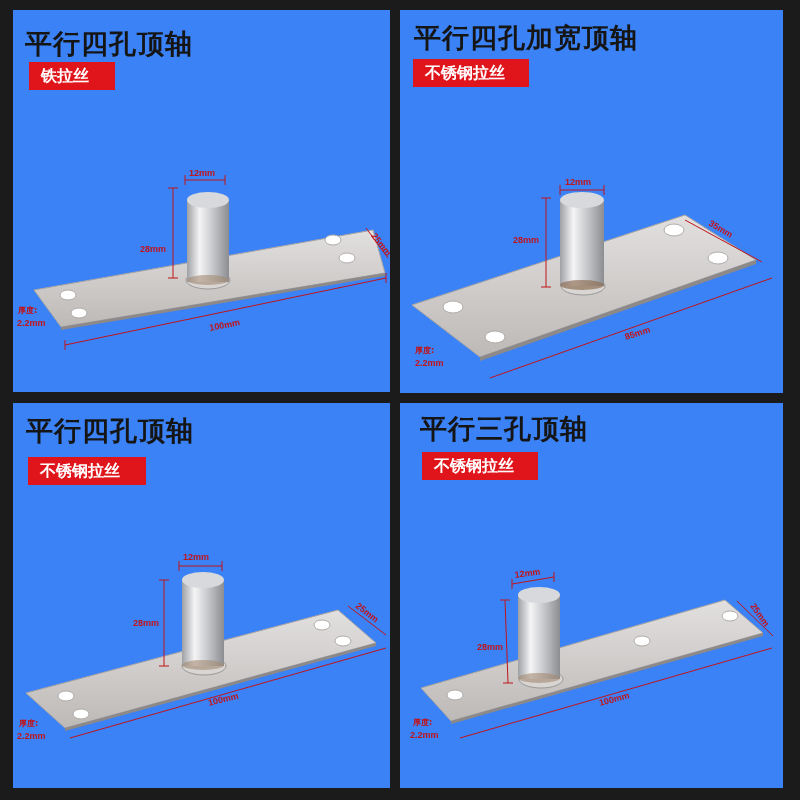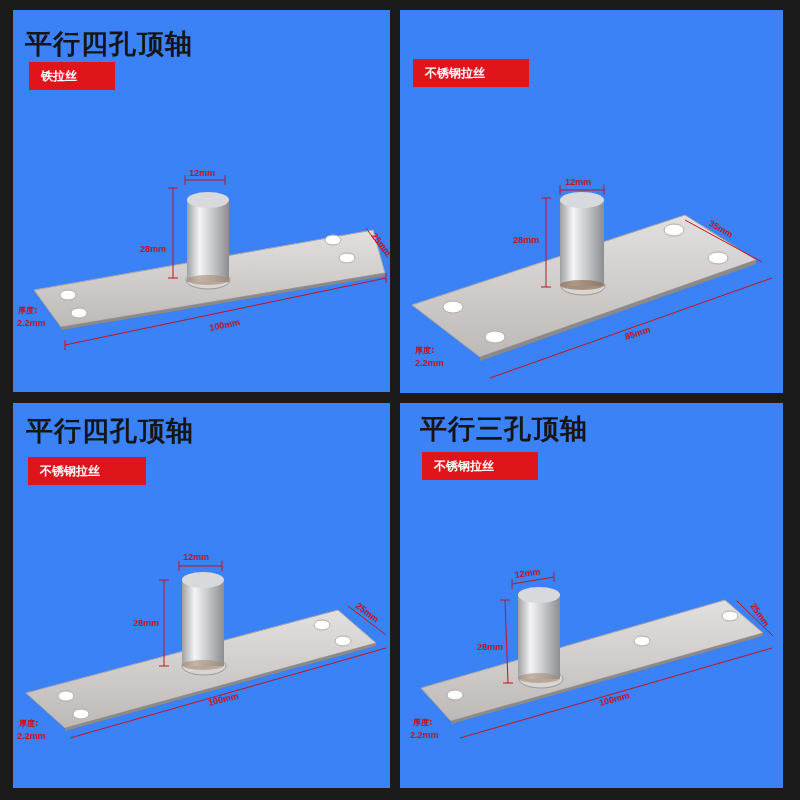--- a/index.html
+++ b/index.html
@@ -1,19 +1,19 @@
 <!DOCTYPE html>
 <html><head>
 <meta charset="utf-8">
 <style>
   html,body{margin:0;padding:0;}
   body{width:800px;height:800px;background:#1b1b1b;position:relative;overflow:hidden;font-family:"DejaVu Sans",sans-serif;}
   .panel{position:absolute;background:#3b82f6;overflow:hidden;}
   .title{position:absolute;font-size:27px;font-weight:bold;color:#151515;letter-spacing:1px;white-space:nowrap;}
-  .badge{position:absolute;background:#e0141b;color:#fff;font-size:12px;font-weight:bold;padding:0 12px;height:28px;line-height:28px;white-space:nowrap;}
+  .badge{position:absolute;background:#e0141b;color:#fff;font-size:16px;font-weight:bold;padding:0 12px;height:28px;line-height:28px;white-space:nowrap;}
   .art{position:absolute;left:0;top:0;}
   .dim{font-family:"Liberation Sans",sans-serif;font-size:9px;font-weight:bold;fill:#c0141b;}
   .thick{font-family:"DejaVu Sans",sans-serif;font-size:8px;font-weight:bold;fill:#c0141b;}
 </style>
 </head>
 <body>
 
 
 
 <defs-holder></defs-holder>
@@ -63,20 +63,21 @@
     <text class="dim" x="127" y="242">28mm</text>
     <text class="dim" x="358" y="226" transform="rotate(52 358 226)">25mm</text>
     <text class="dim" x="197" y="321" transform="rotate(-11 197 321)">100mm</text>
     <text class="thick" x="5" y="303">厚度:</text>
     <text class="dim" x="4" y="316">2.2mm</text>
   </svg>
 </div>
 
 
 <div class="panel" style="left:400px;top:10px;width:383px;height:383px;">
+  <div class="title" style="left:14px;top:10px;">平行四孔加宽顶轴</div>
   <div class="badge" style="left:13px;top:49px;height:28px;width:92px;">不锈钢拉丝</div>
   <svg class="art" width="383" height="383">
     <polygon points="12,295 285,205 356,250 80,347" fill="url(#plate)" stroke="#a9a5a3" stroke-width="1"></polygon>
     <polygon points="80,347 356,250 356,254 80,351" fill="#8d8988"></polygon>
     <ellipse cx="53" cy="297" rx="10" ry="6" fill="#fff" stroke="#b0acaa"></ellipse>
     <ellipse cx="95" cy="327" rx="10" ry="6" fill="#fff" stroke="#b0acaa"></ellipse>
     <ellipse cx="274" cy="220" rx="10" ry="6" fill="#fff" stroke="#b0acaa"></ellipse>
     <ellipse cx="318" cy="248" rx="10" ry="6" fill="#fff" stroke="#b0acaa"></ellipse>
     <ellipse cx="183" cy="276" rx="22" ry="9" fill="#d8d5d3" stroke="#999"></ellipse>
     <rect x="160" y="190" width="44" height="86" fill="url(#pin)"></rect>

